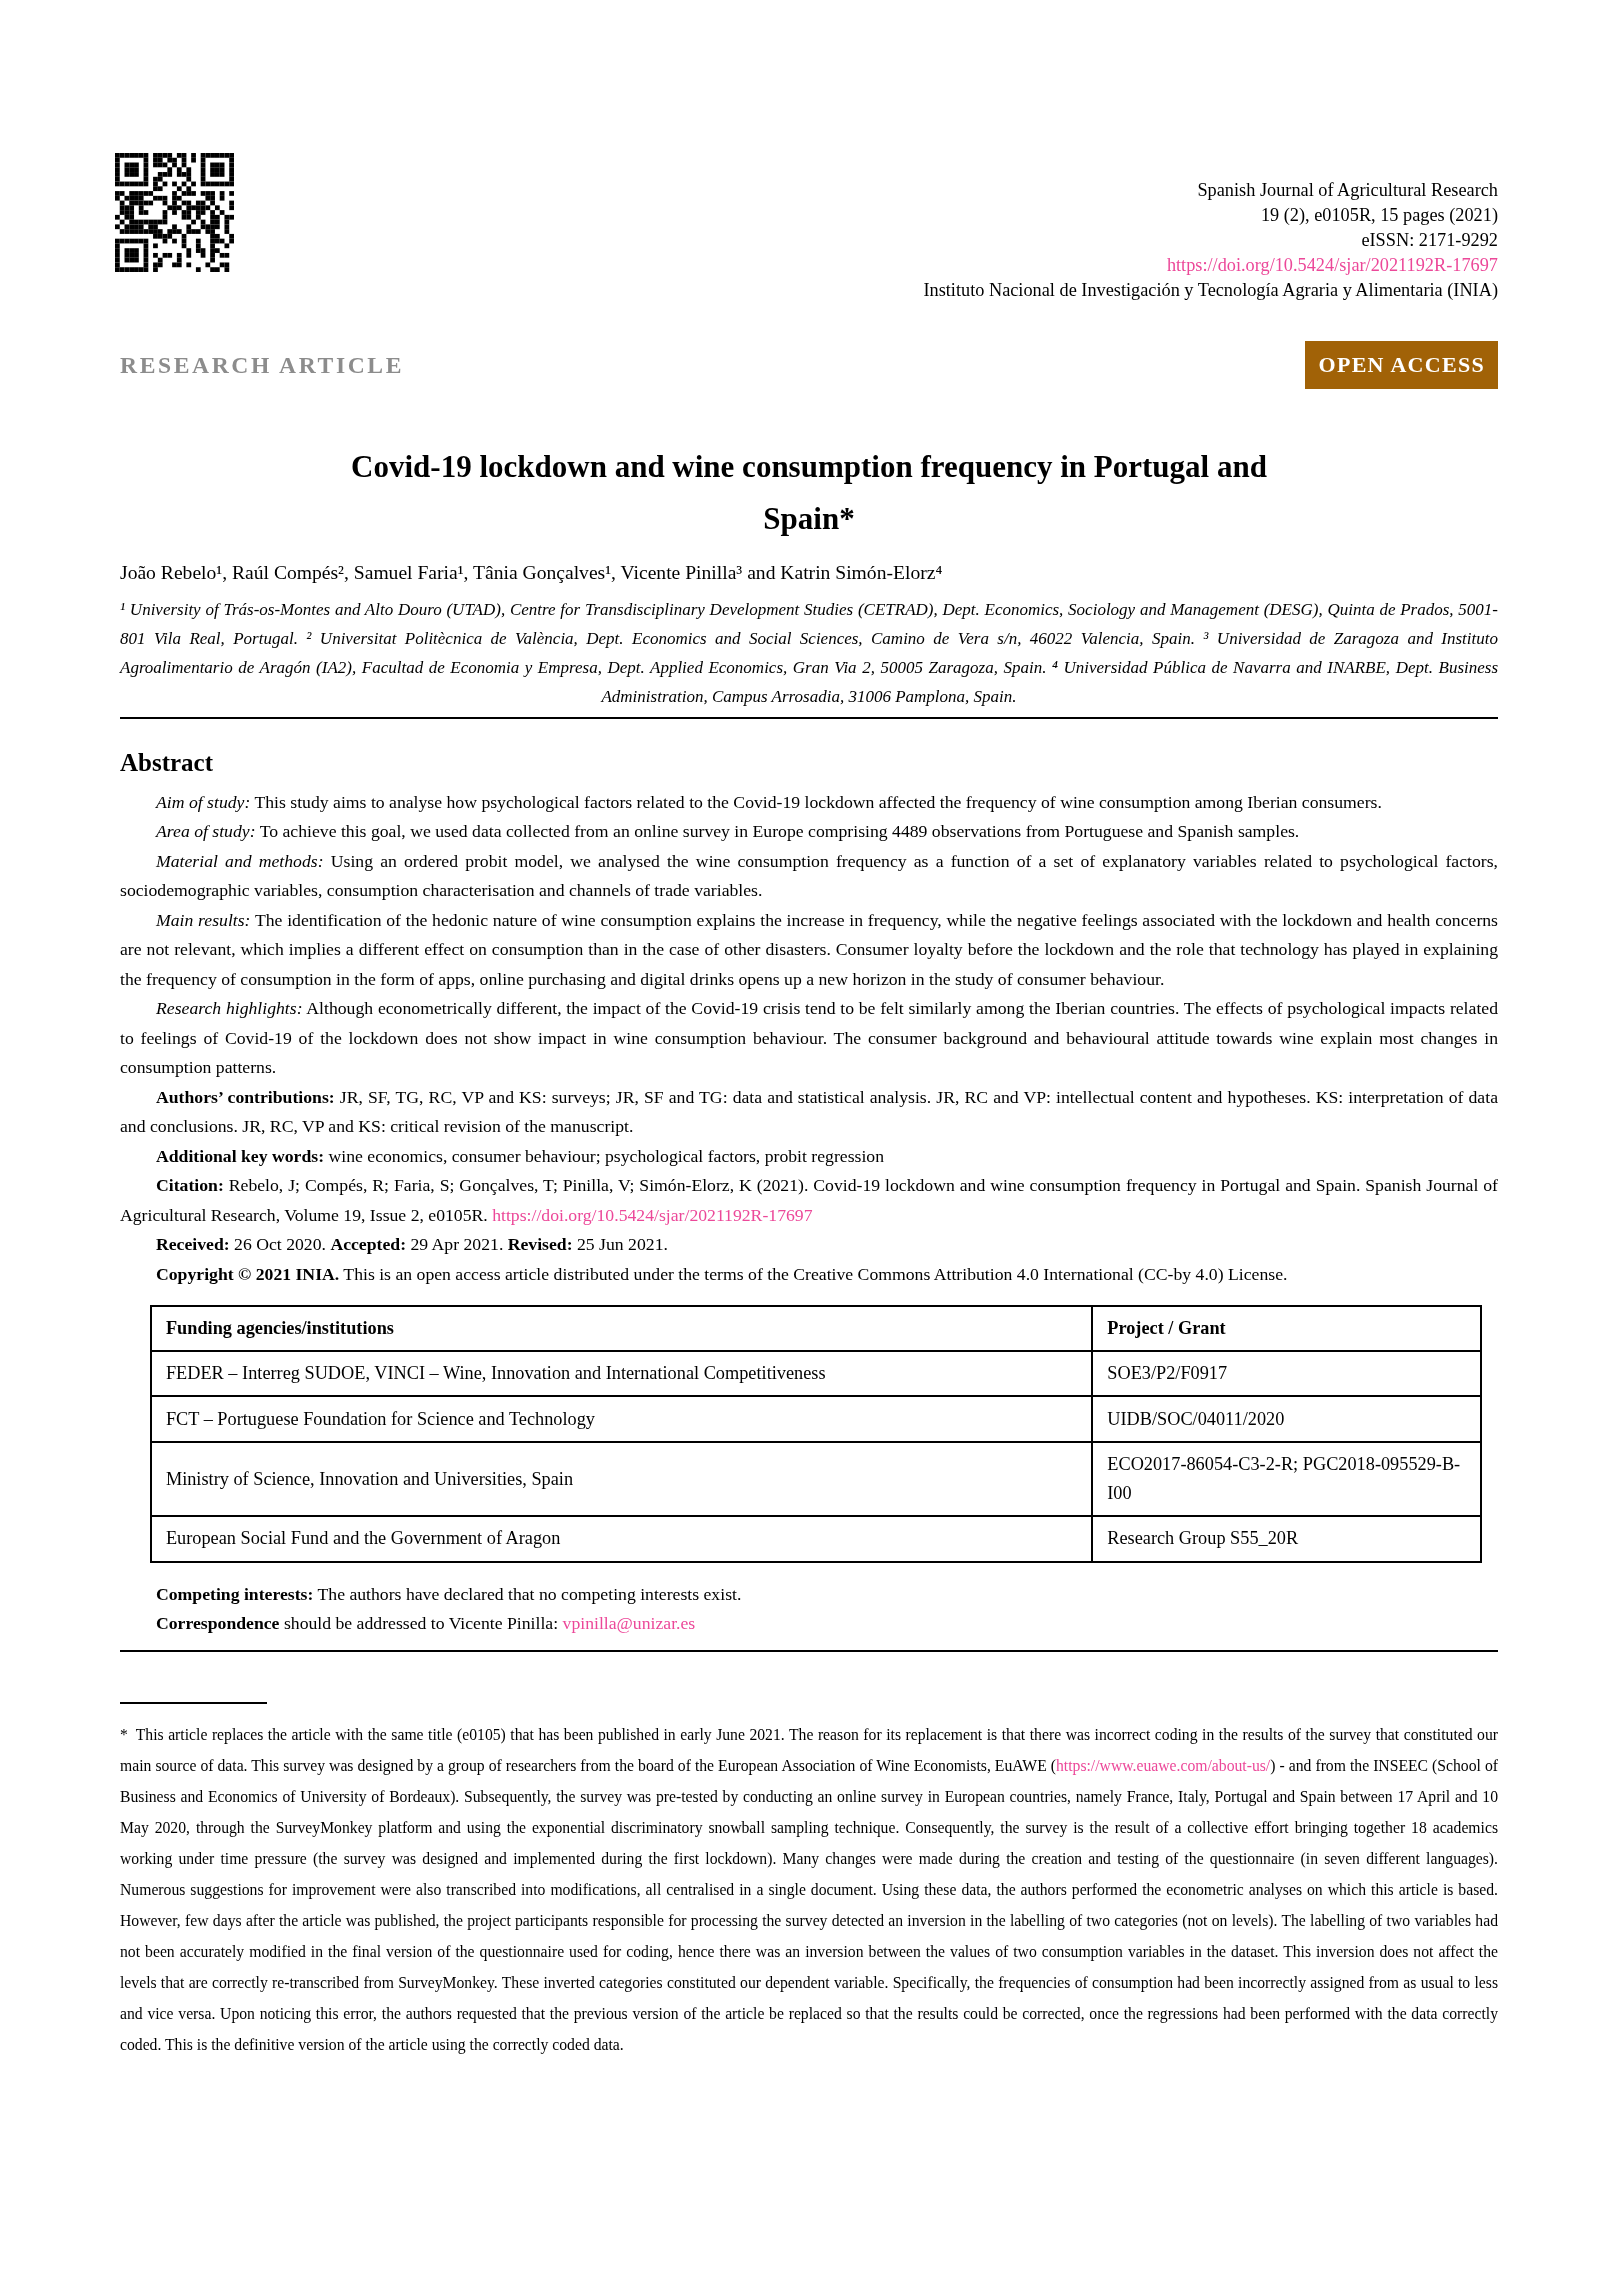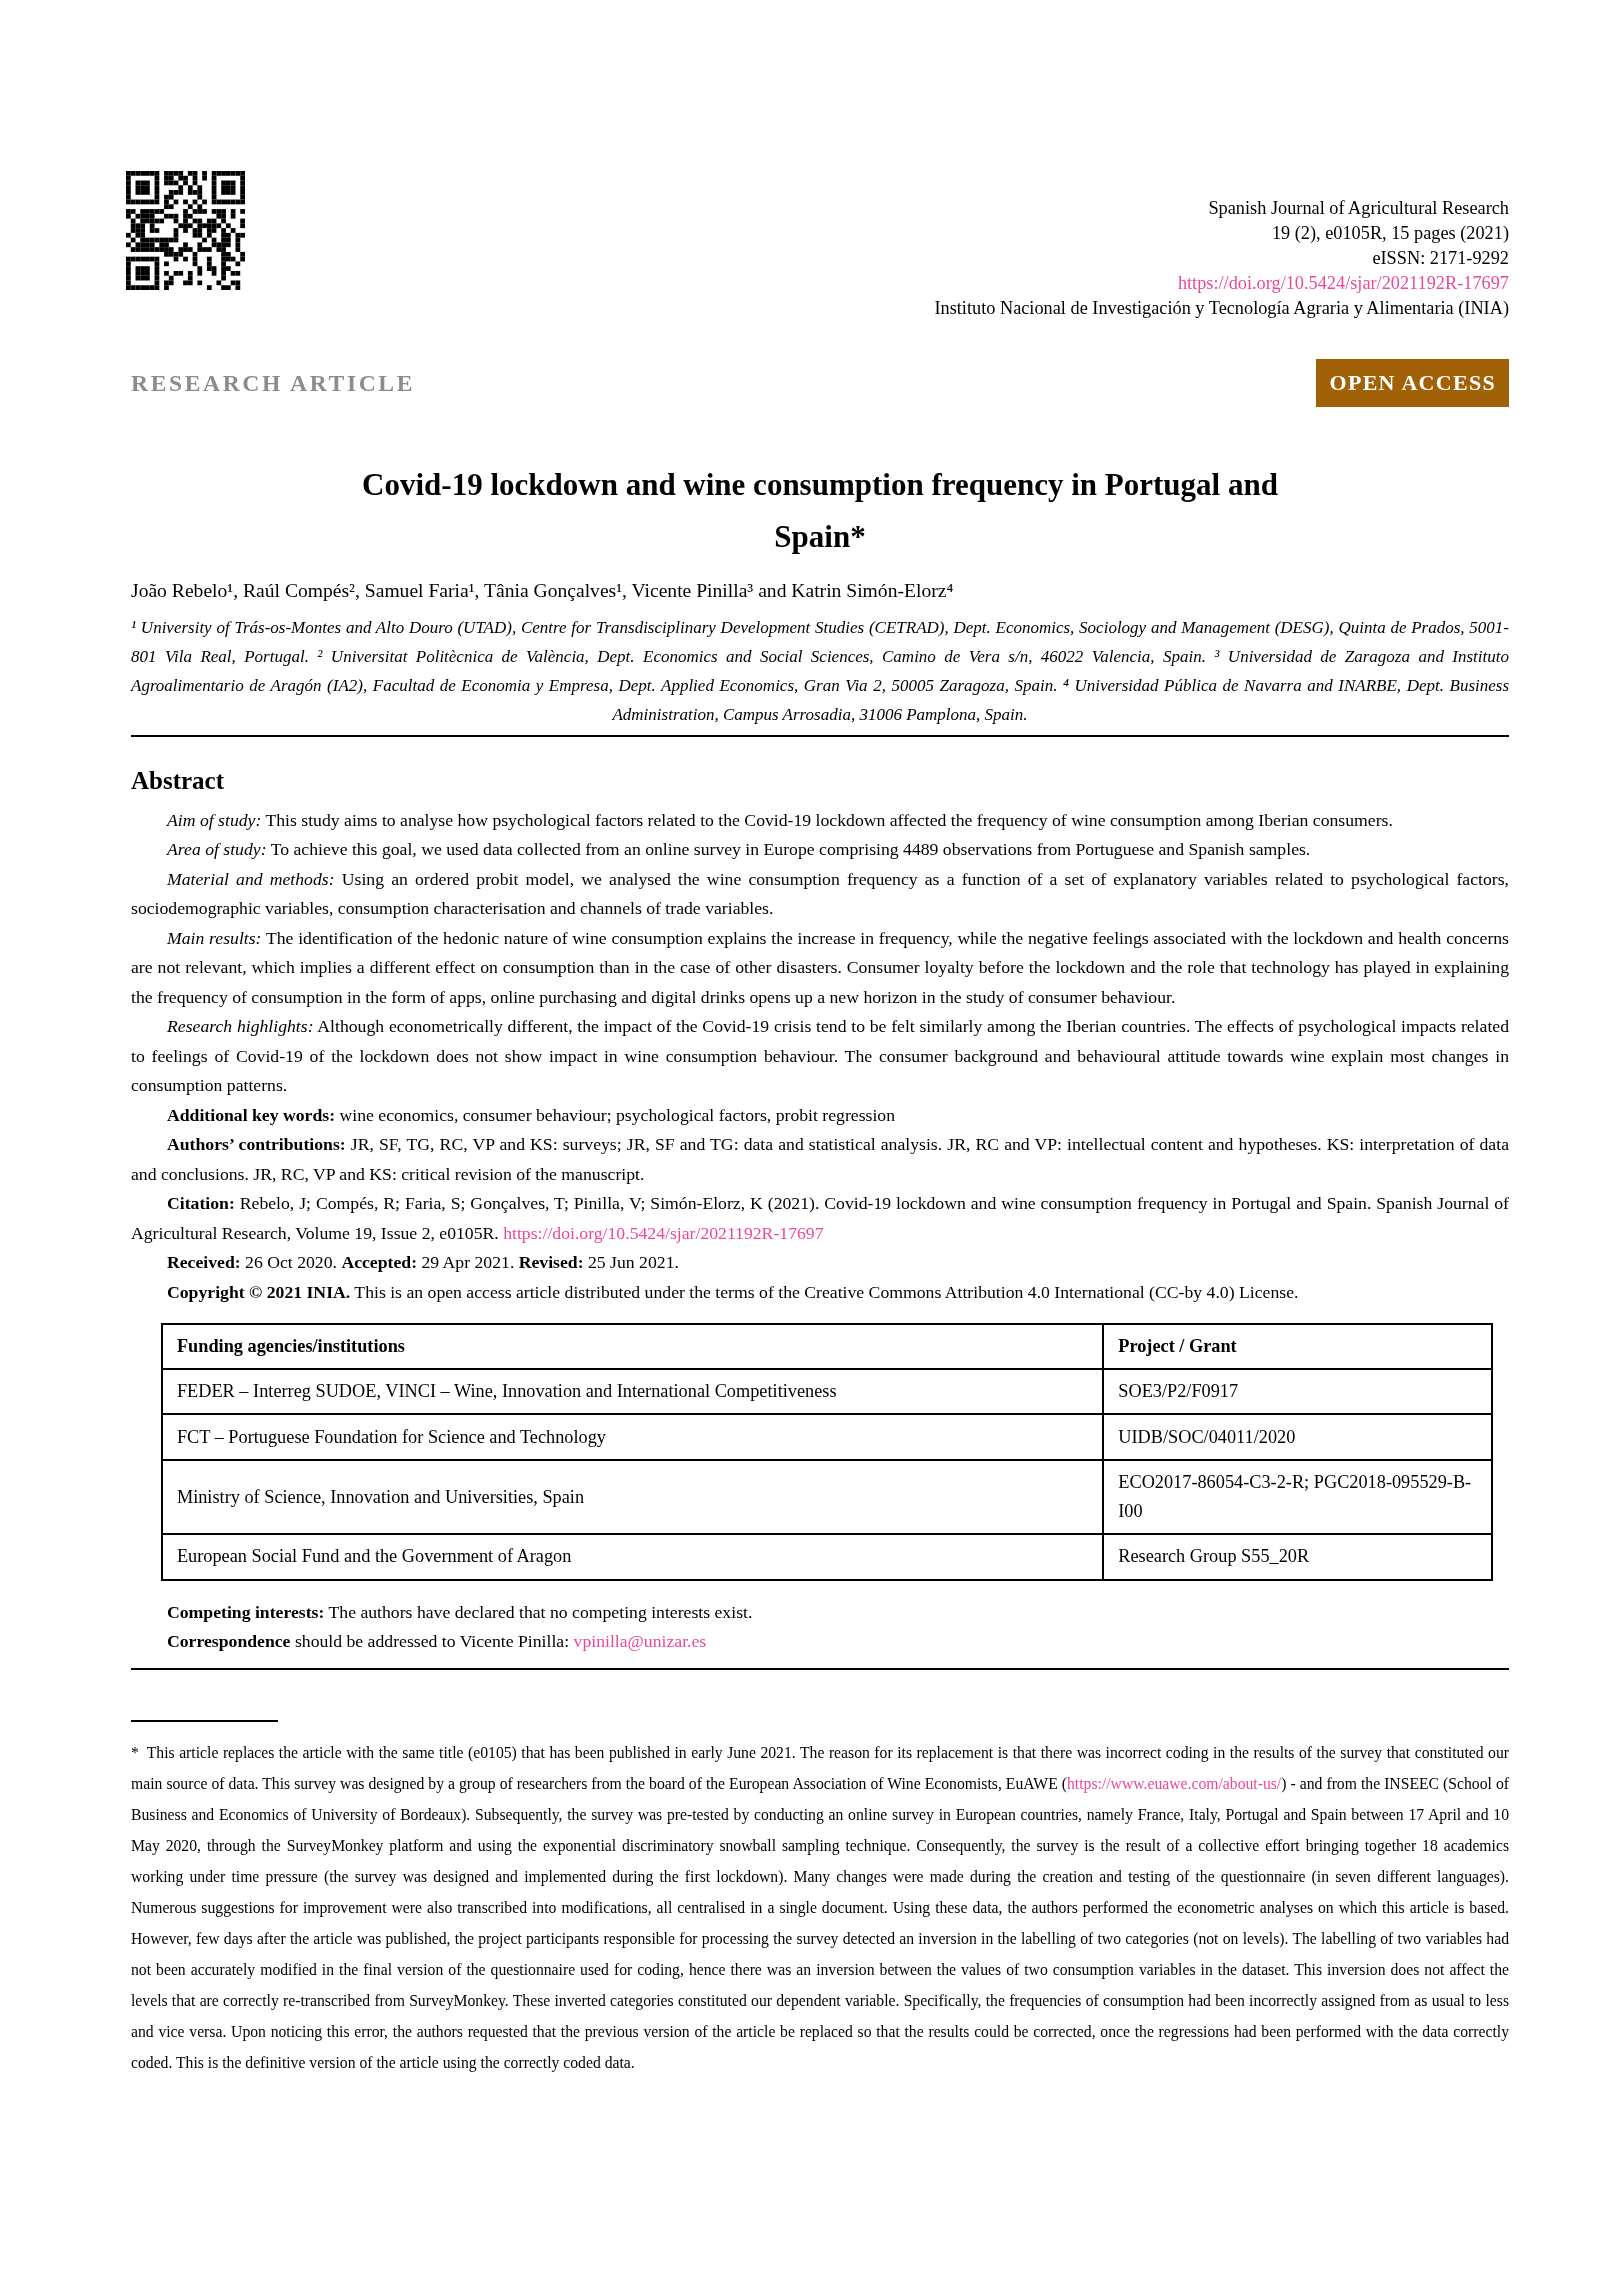--- a/index.html
+++ b/index.html
@@ -1,20 +1,20 @@
 <!DOCTYPE html>
 <html style="font-size:10.5px"><head>
 <meta charset="utf-8">
 <style>
   html,body { margin:0; padding:0; background:#ffffff; }
   .page {
     position:relative; width:1623px; height:2295px; background:#ffffff;
     font-family:"Liberation Serif", serif; color:#000; overflow:hidden;
   }
-  .inner { position:absolute; left:131px; top:0; width:1378px;margin-top:18px; }
+  .inner { position:absolute; left:120px; top:0; width:1378px; }
 
   
   .top-row { display:flex; justify-content:space-between; align-items:flex-start; padding-top:153px; }
   .qr { width:119px; height:119px; margin-left:-5.2px; }
   .qr svg { width:100%; height:100%; display:block; }
   .journal-block { text-align:right; font-size:18.3px; line-height:25px; margin-top:25px; }
   .red { color:#ec4899; text-decoration:none; }
 
   .badges-row { display:flex; justify-content:space-between; align-items:center; margin-top:38px;gap:48px; }
   .research-article { font-size:23.6px; font-weight:bold; color:#8c8c8c; letter-spacing:2.6px; }
@@ -398,23 +398,23 @@
     <p class="para"><span class="lead-i">Aim of study:</span><span> This study aims to analyse how psychological factors related to the Covid-19 lockdown affected the frequency of wine consumption among Iberian consumers.</span></p>
 
     <p class="para tight"><span class="lead-i">Area of study:</span><span> To achieve this goal, we used data collected from an online survey in Europe comprising 4489 observations from Portuguese and Spanish samples.</span></p>
 
     <p class="para tight"><span class="lead-i">Material and methods:</span><span> Using an ordered probit model, we analysed the wine consumption frequency as a function of a set of explanatory variables related to psychological factors, sociodemographic variables, consumption characterisation and channels of trade variables.</span></p>
 
     <p class="para tight"><span class="lead-i">Main results:</span><span> The identification of the hedonic nature of wine consumption explains the increase in frequency, while the negative feelings associated with the lockdown and health concerns are not relevant, which implies a different effect on consumption than in the case of other disasters. Consumer loyalty before the lockdown and the role that technology has played in explaining the frequency of consumption in the form of apps, online purchasing and digital drinks opens up a new horizon in the study of consumer behaviour.</span></p>
 
     <p class="para tight"><span class="lead-i">Research highlights:</span><span> Although econometrically different, the impact of the Covid-19 crisis tend to be felt similarly among the Iberian countries. The effects of psychological impacts related to feelings of Covid-19 of the lockdown does not show impact in wine consumption behaviour. The consumer background and behavioural attitude towards wine explain most changes in consumption patterns.</span></p>
 
+    <p class="para tight"><span class="lead-b">Authors’ contributions:</span><span> JR, SF, TG, RC, VP and KS: surveys; JR, SF and TG: data and statistical analysis. JR, RC and VP: intellectual content and hypotheses. KS: interpretation of data and conclusions. JR, RC, VP and KS: critical revision of the manuscript.</span></p>
+
     <p class="para tight"><span class="lead-b">Additional key words:</span><span> wine economics, consumer behaviour; psychological factors, probit regression</span></p>
-
-    <p class="para tight"><span class="lead-b">Authors’ contributions:</span><span> JR, SF, TG, RC, VP and KS: surveys; JR, SF and TG: data and statistical analysis. JR, RC and VP: intellectual content and hypotheses. KS: interpretation of data and conclusions. JR, RC, VP and KS: critical revision of the manuscript.</span></p>
 
     <p class="para tight"><span class="lead-b">Citation:</span><span> Rebelo, J; Compés, R; Faria, S; Gonçalves, T; Pinilla, V; Simón-Elorz, K (2021). Covid-19 lockdown and wine consumption frequency in Portugal and Spain. Spanish Journal of Agricultural Research, Volume 19, Issue 2, e0105R. </span><a href="#" class="red">https://doi.org/10.5424/sjar/2021192R-17697</a></p>
 
 
     <p class="para tight"><span class="lead-b">Received:</span><span> 26 Oct 2020. </span><span class="lead-b">Accepted:</span><span> 29 Apr 2021. </span><span class="lead-b">Revised:</span><span> 25 Jun 2021.</span></p>
 
     <p class="para tight"><span class="lead-b">Copyright © 2021 INIA.</span><span> This is an open access article distributed under the terms of the Creative Commons Attribution 4.0 International (CC-by 4.0) License.</span></p>
 
     <table class="funding-table">
       <colgroup>

